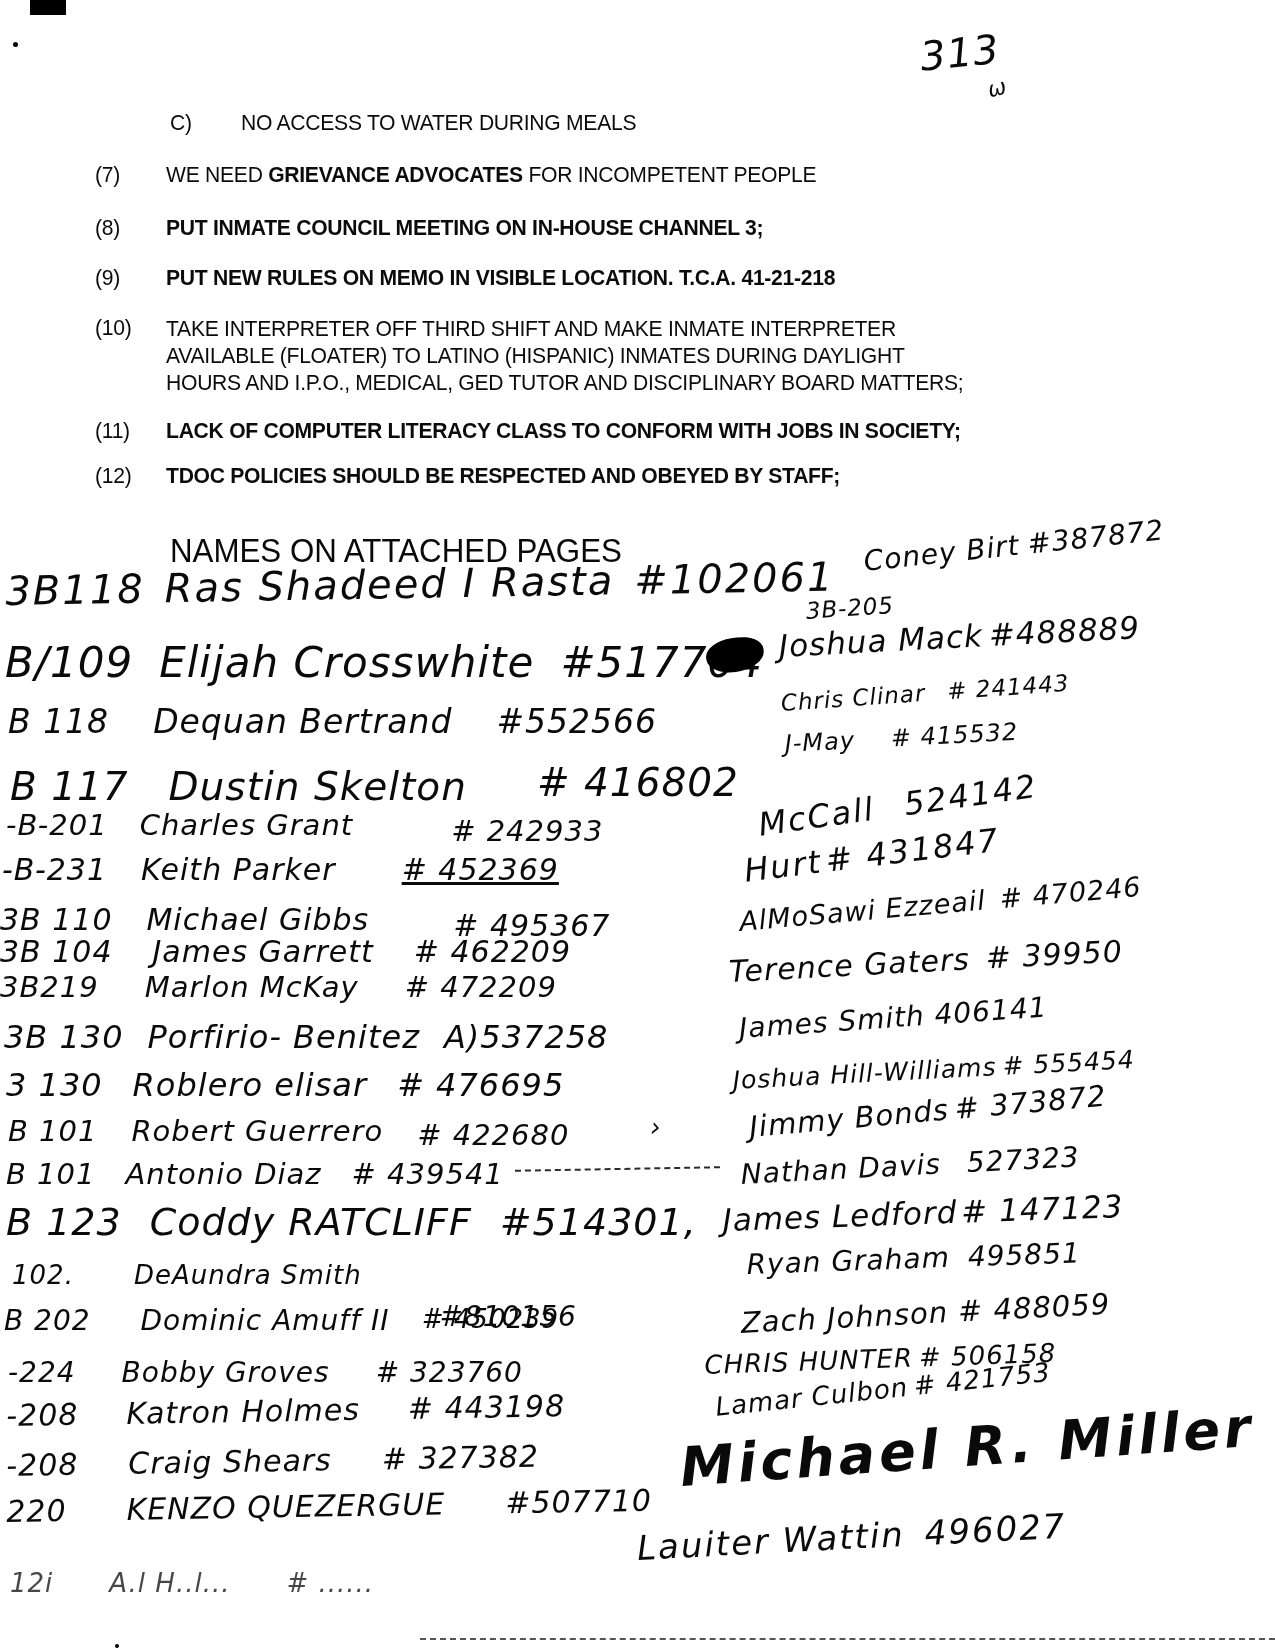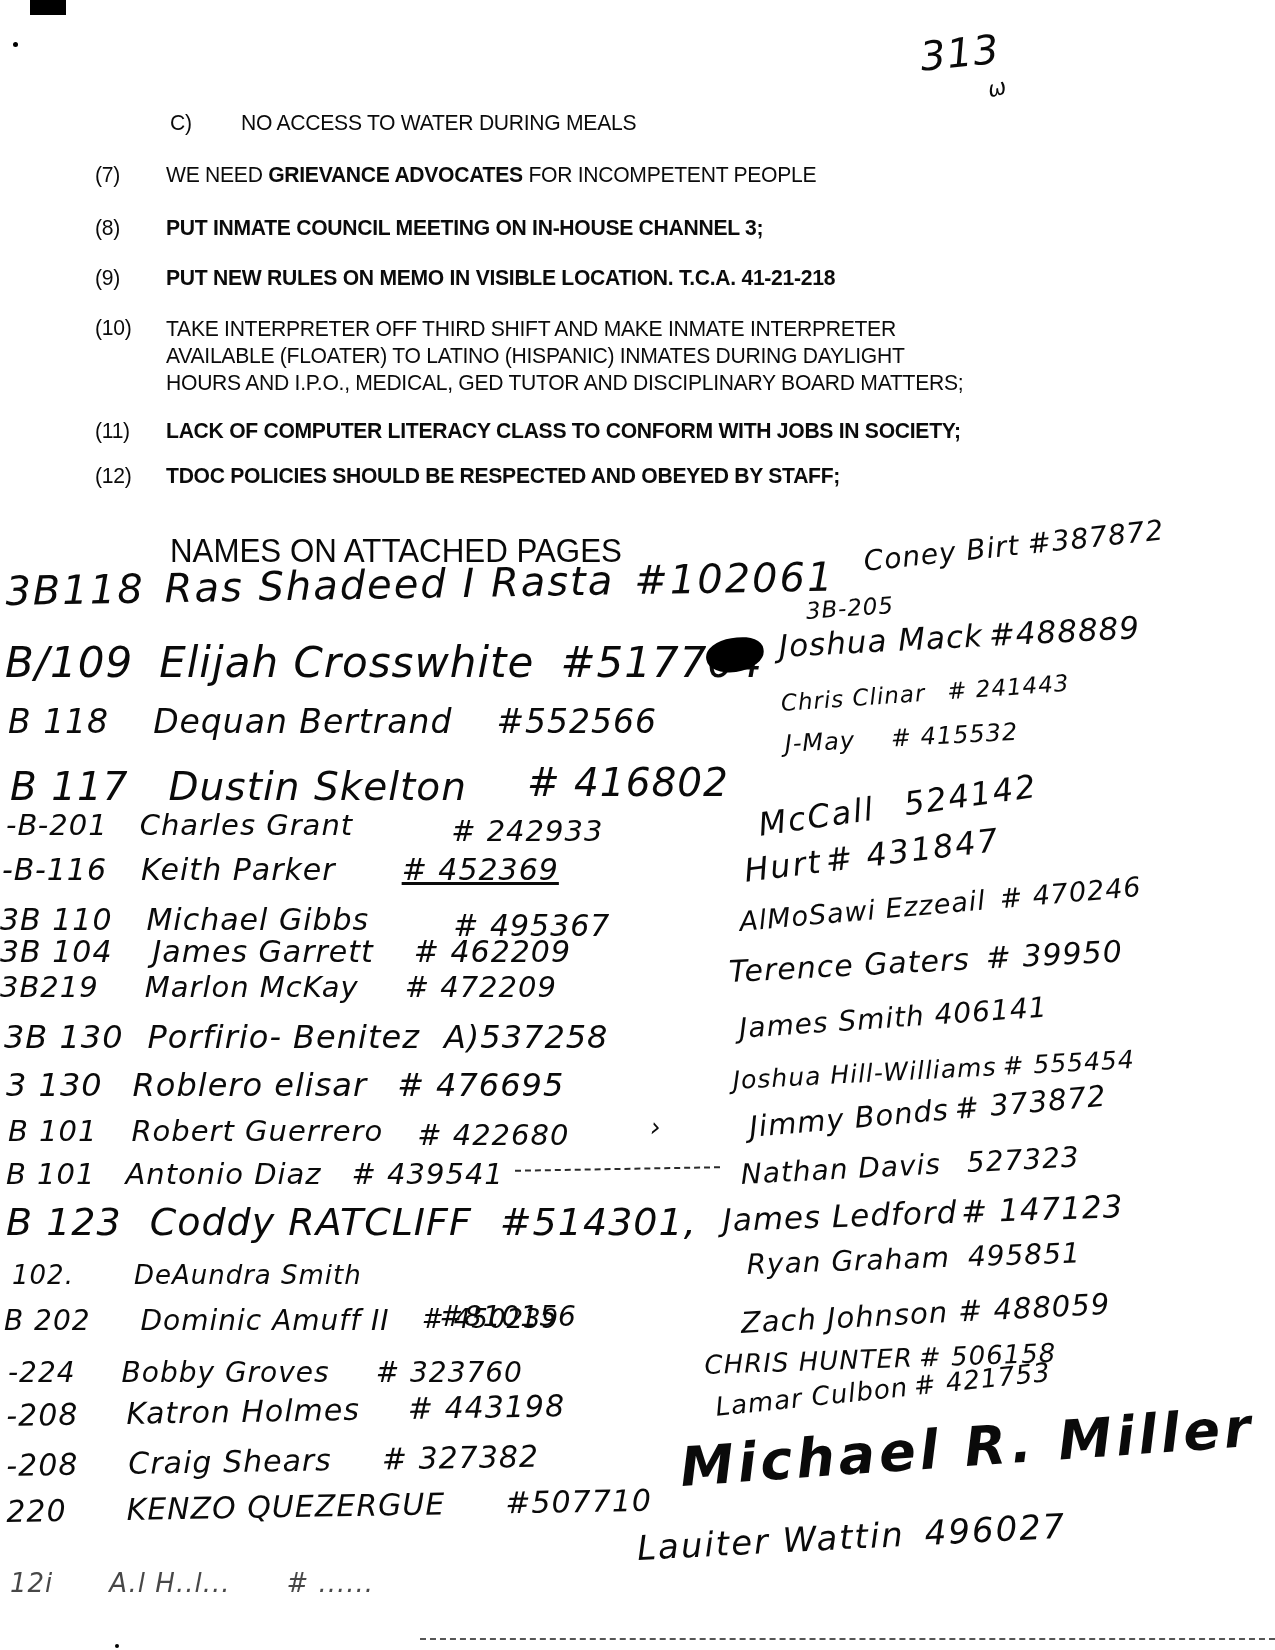--- a/index.html
+++ b/index.html
@@ -92,29 +92,29 @@
     <span>#517704</span>
   </div>
   <div class="hand hrow" style="left:8px; top:702px; font-size:33px; column-gap:44px;">
     <span>B 118</span>
     <span>Dequan Bertrand</span>
     <span>#552566</span>
   </div>
   <div class="hand hrow" style="left:10px; top:764px; font-size:39px; column-gap:40px;">
     <span>B 117</span>
     <span>Dustin Skelton</span>
-    <span style="margin-left:20px; transform:translateY(-4px);"># 416802</span>
+    <span style="margin-left:30px; transform:translateY(-4px);"># 416802</span>
   </div>
   <div class="hand hrow" style="left:6px; top:808px; font-size:29px; column-gap:32px;">
     <span>-B-201</span>
     <span>Charles Grant</span>
     <span style="margin-left:66px; transform:translateY(6px);"># 242933</span>
   </div>
   <div class="hand hrow" style="left:2px; top:852px; font-size:30px; column-gap:34px;">
-    <span>-B-116</span>
+    <span>-B-231</span>
     <span>Keith Parker</span>
     <span style="margin-left:32px;text-decoration:underline;"># 452369</span>
   </div>
   <div class="hand hrow" style="left:0px; top:892px; font-size:30px; column-gap:34px;margin-top:10px;">
     <span>3B 110</span>
     <span>Michael Gibbs</span>
     <span style="margin-left:50px; transform:translateY(6px);"># 495367</span>
   </div>
   <div class="hand hrow" style="left:0px; top:934px; font-size:30px; column-gap:40px;">
     <span>3B 104</span>

